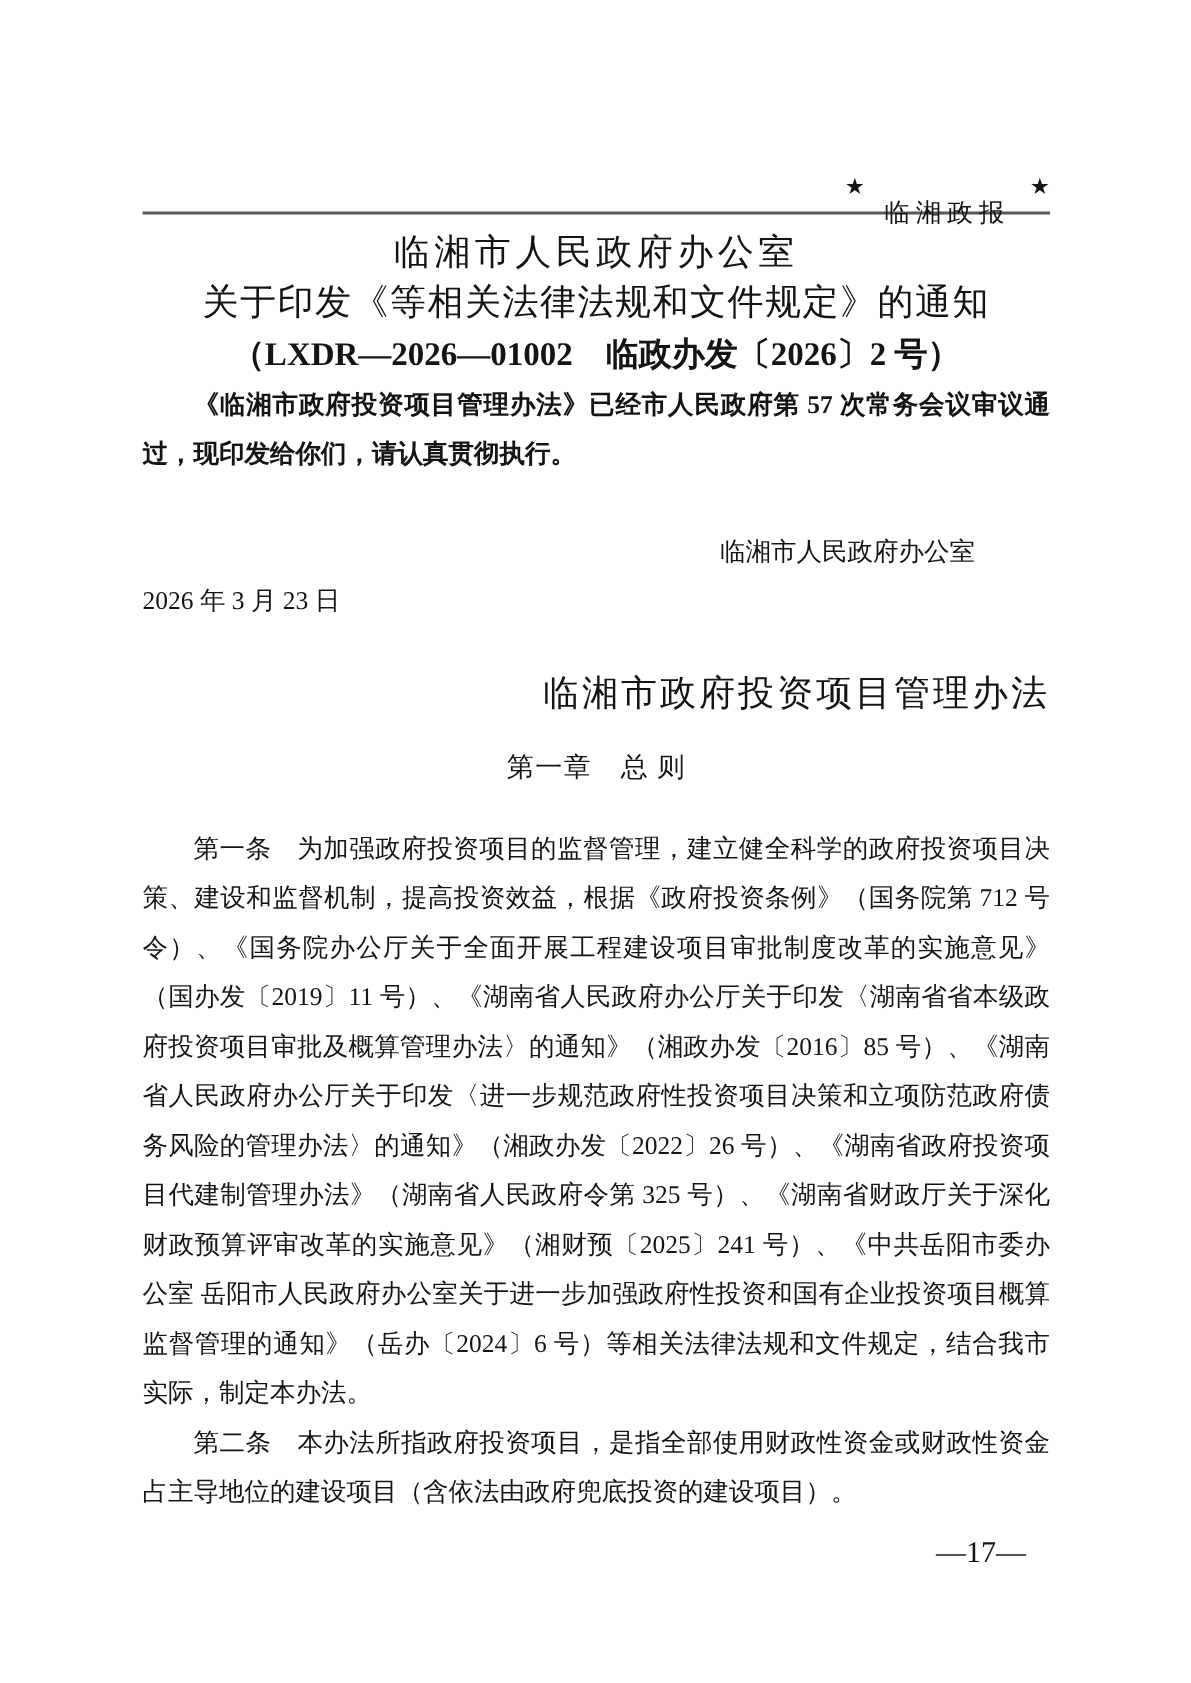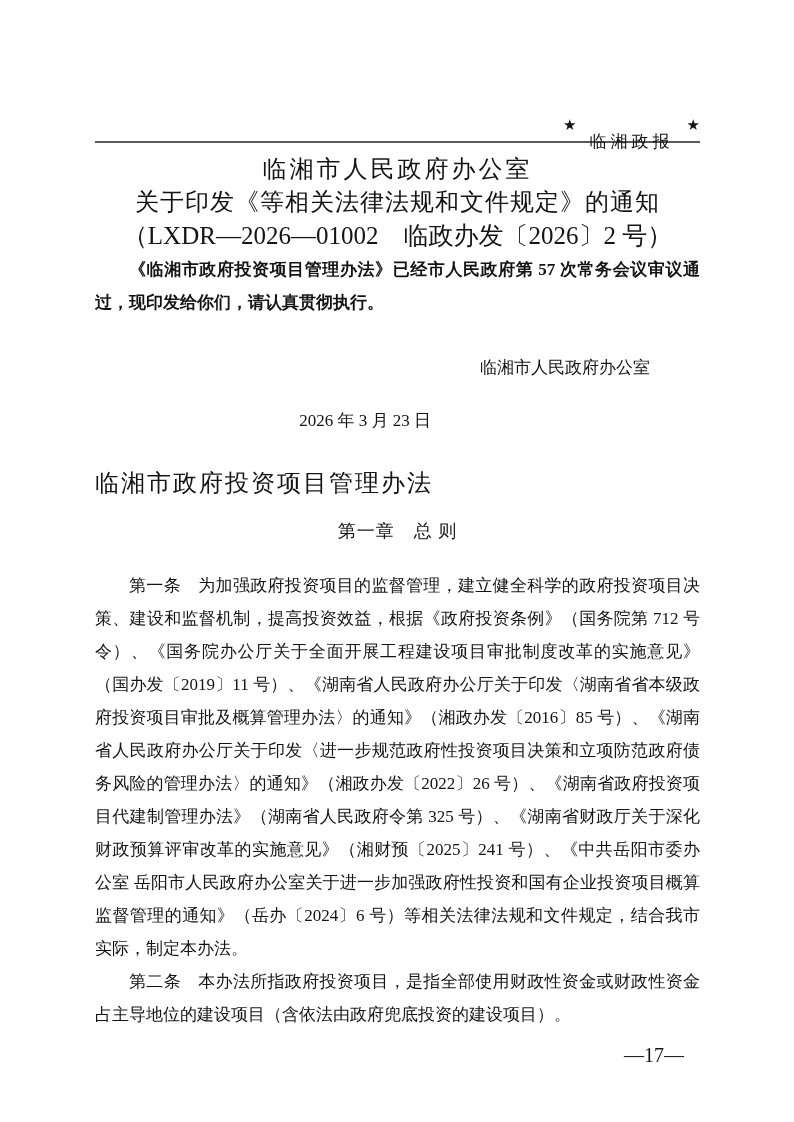--- a/index.html
+++ b/index.html
@@ -43,49 +43,49 @@
     letter-spacing: 3px;
   }
   .subject-line {
     text-align: center;
     font-size: 24px;
     line-height: 34px;
     letter-spacing: 1px;
   }
   .doc-number {
     text-align: center;
-    font-size: 25px;
+    font-size: 22px;
     line-height: 34px;
-    font-weight: normal;
+    font-weight: bold;
   }
 
   
   .salutation {
     margin: 32px 0 0 0;
     font-size: 17px;
     line-height: 33px;
   }
   .notice-body {
     margin: 0;
     font-size: 17px;
     line-height: 33px;
     text-indent: 2em;
     text-align: justify;
     font-weight: bold;
   }
 
   
   .signature { margin-top: 32px; font-size: 17px; }
   .signer { text-align: right; line-height: 33px; padding-right: 50px; }
-  .sig-date { text-align: center; line-height: 33px; margin-top: 20px; padding-right: 65px; }
+  .sig-date { text-align: left; line-height: 33px; margin-top: 0; padding-right: 65px; }
 
   
   .measures-title {
     margin: 29px 0 0 0;
-    text-align: left;
+    text-align: right;
     font-size: 24px;
     line-height: 34px;
     letter-spacing: 2px;
     font-weight: normal;
   }
   .chapter-heading {
     margin: 16px;
     text-align: center;
     font-size: 18px;
     line-height: 30px;

